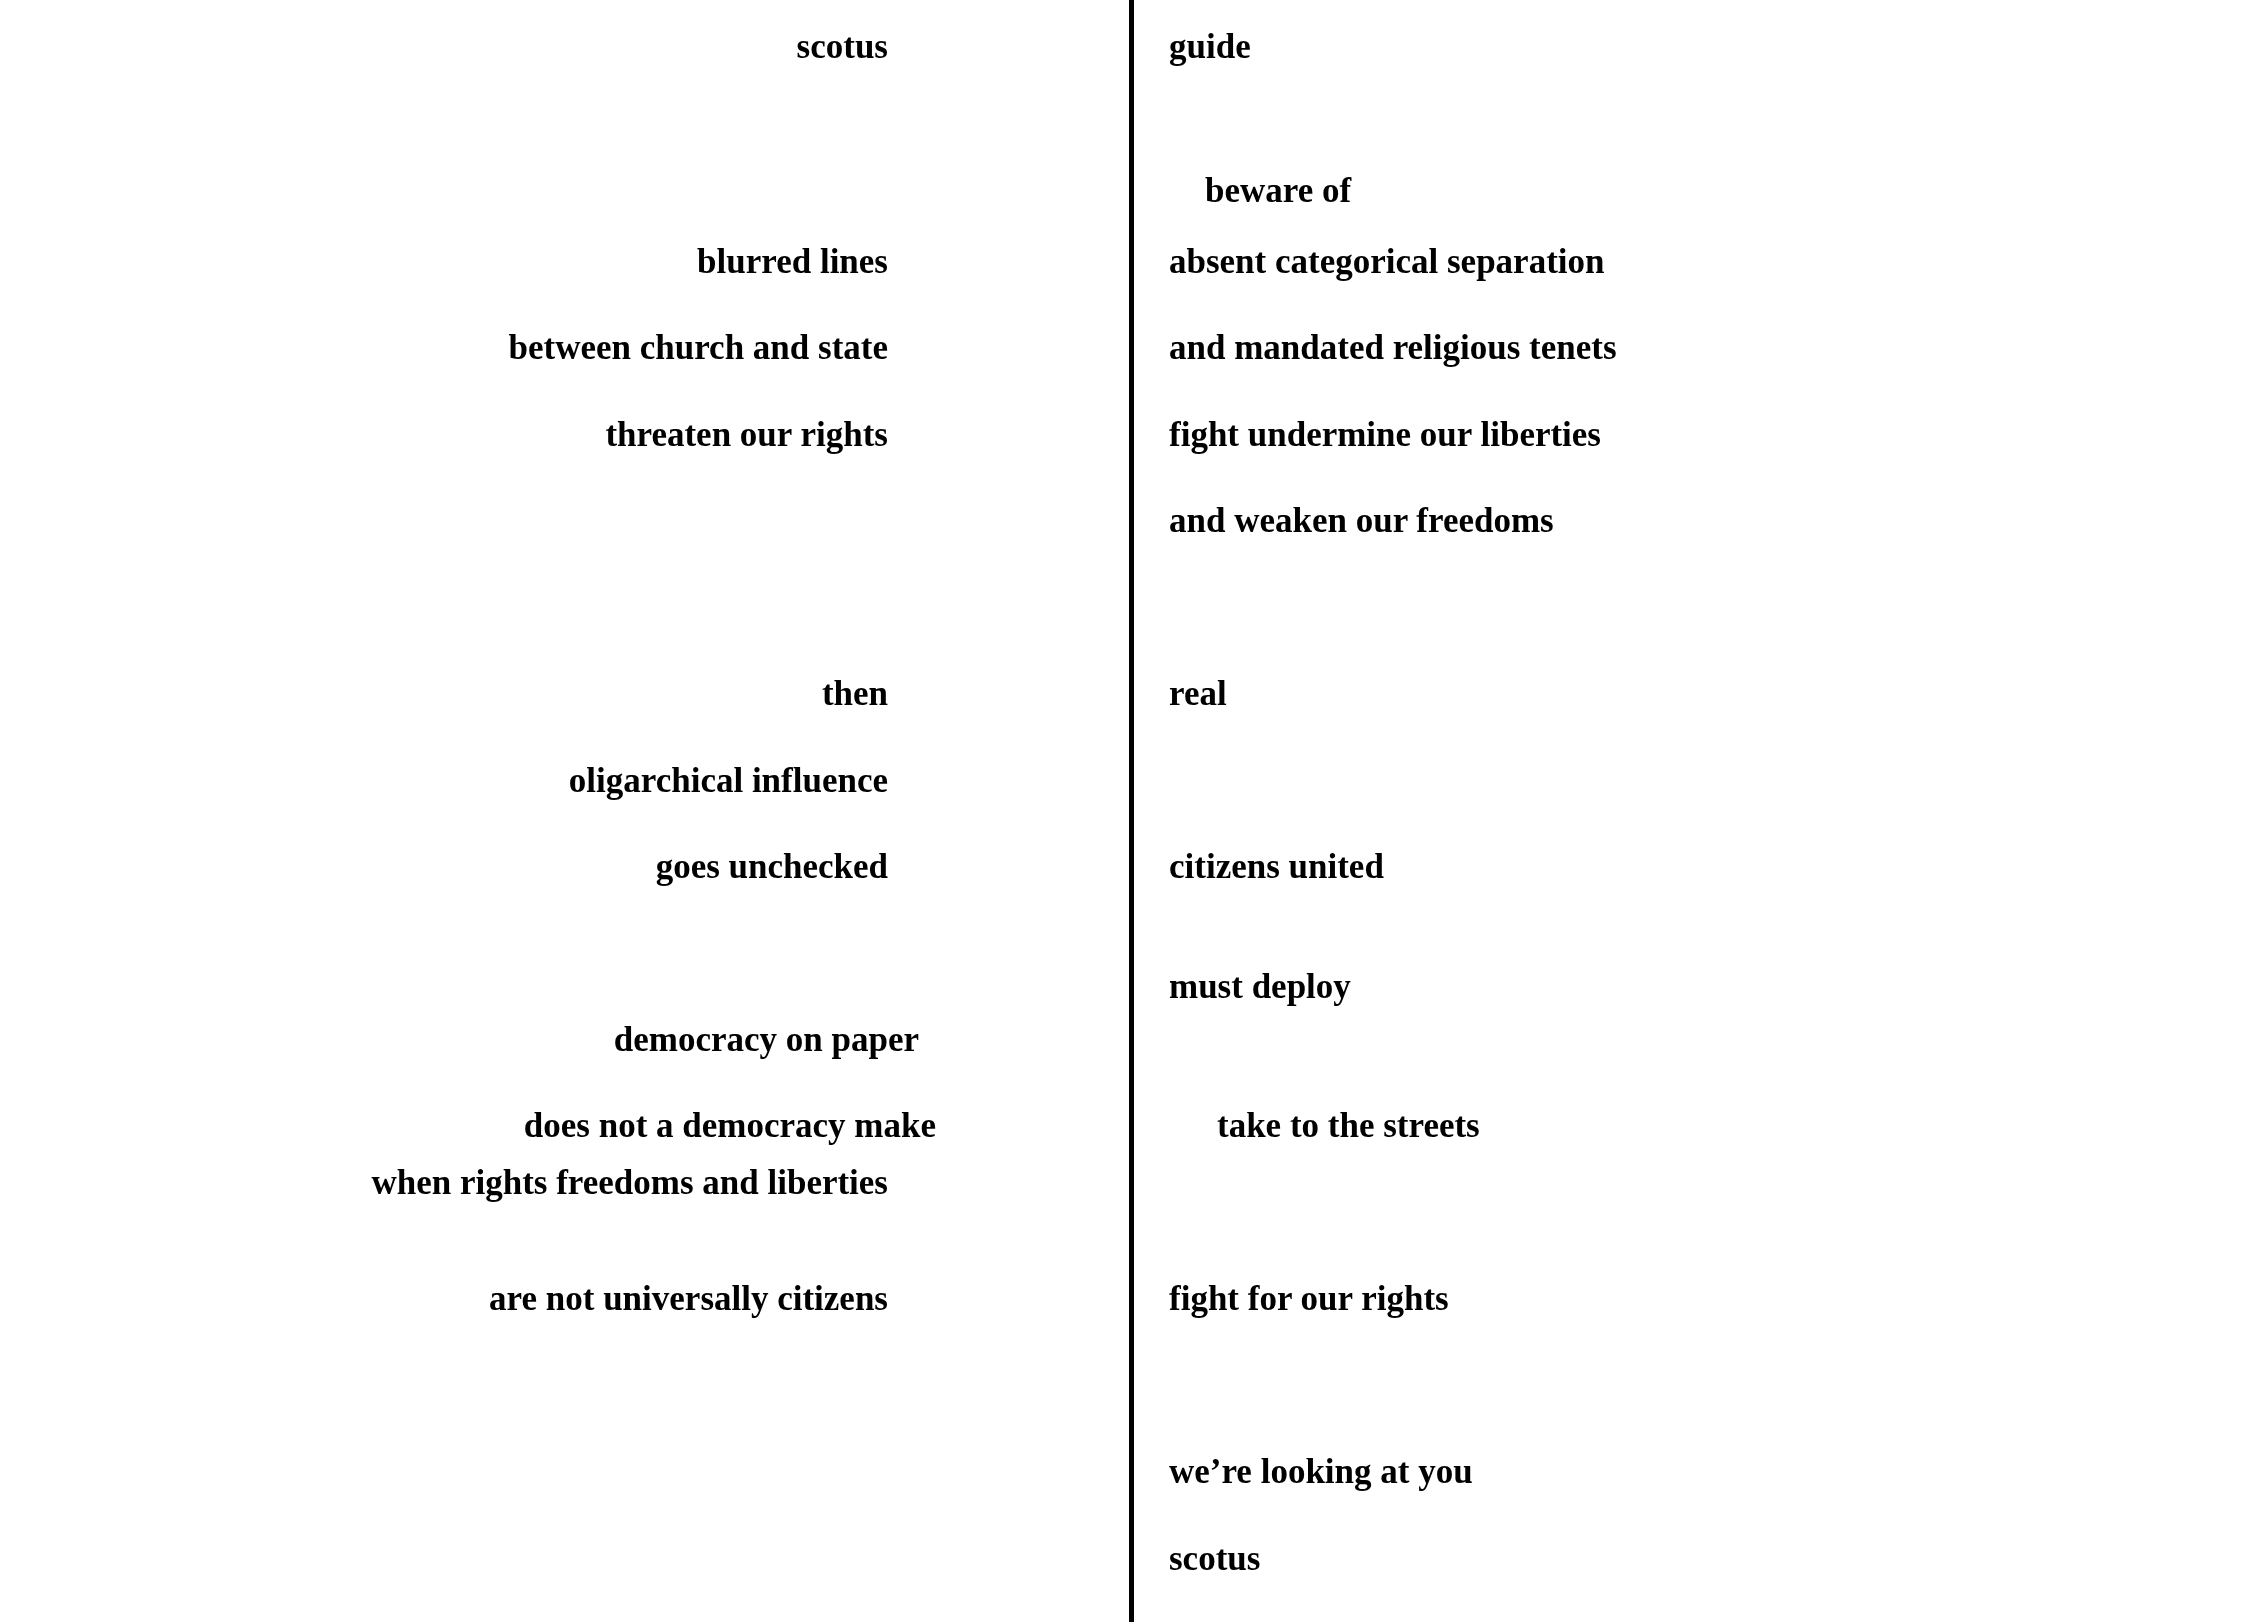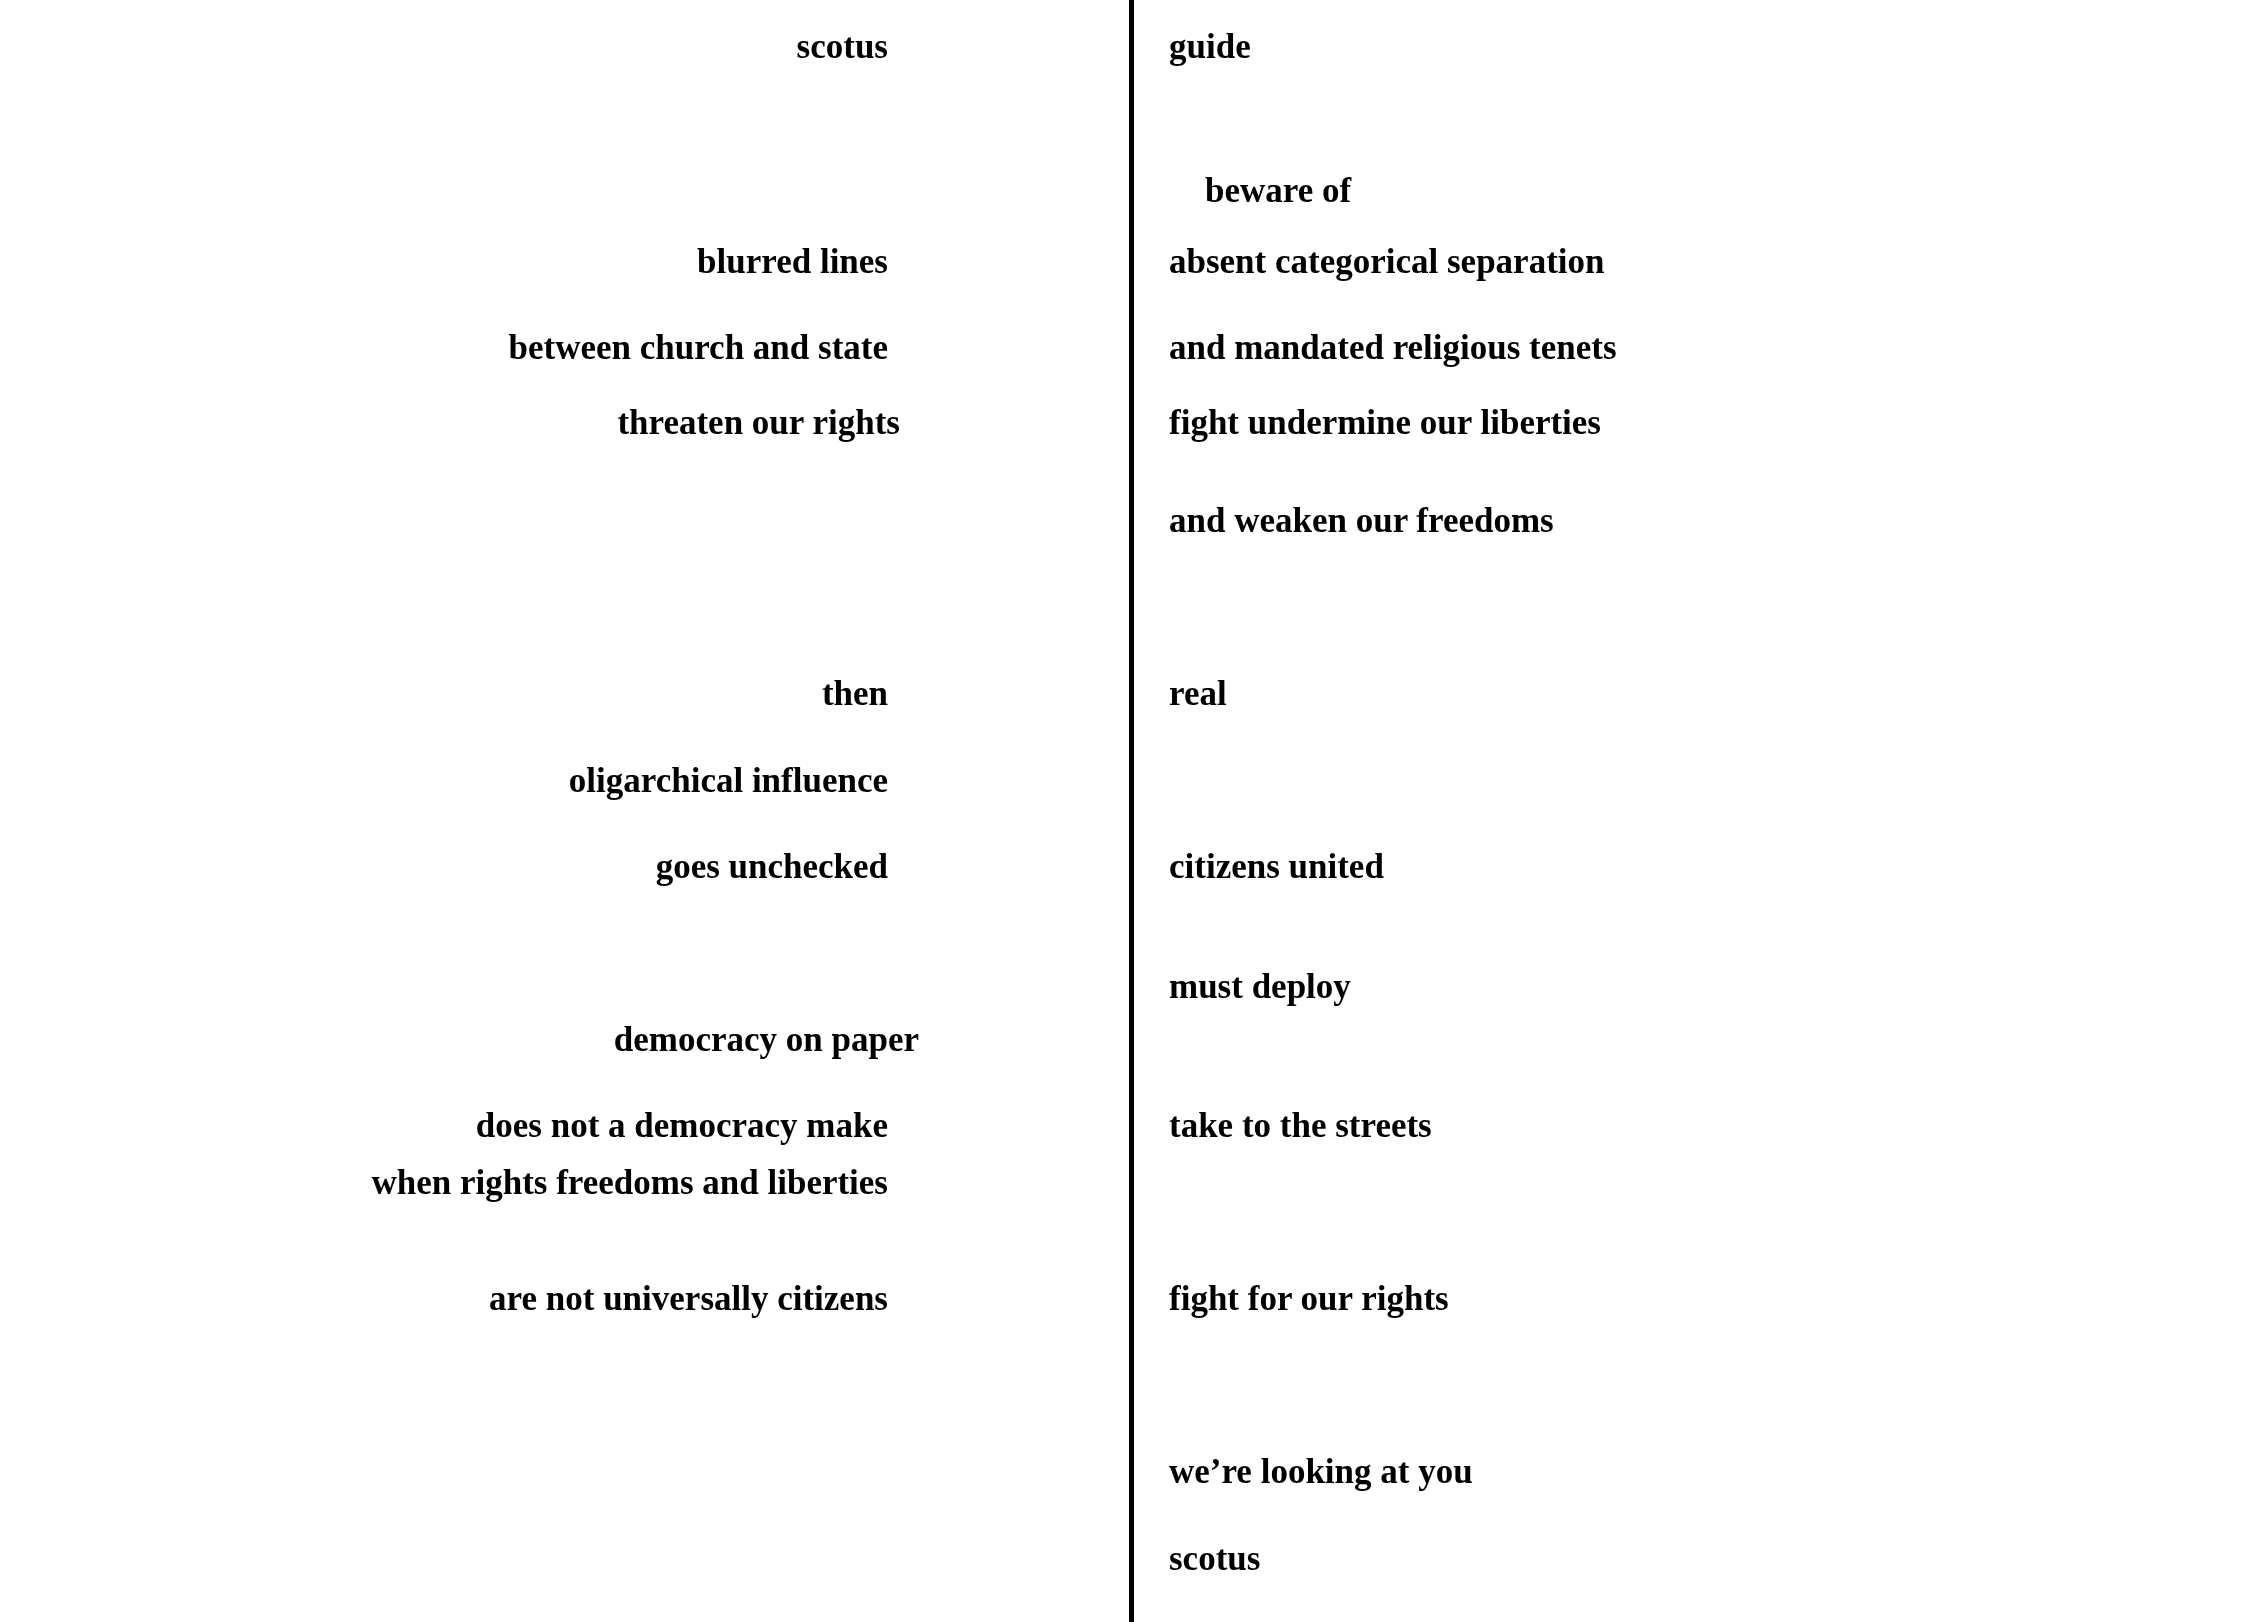--- a/index.html
+++ b/index.html
@@ -61,21 +61,21 @@
   <span class="right">beware of</span>
 </div>
 <div class="row" style="top:219px;">
   <span class="left">blurred lines</span>
   <span class="right">absent categorical separation</span>
 </div>
 <div class="row" style="top:305px;">
   <span class="left">between church and state</span>
   <span class="right">and mandated religious tenets</span>
 </div>
-<div class="row" style="top:380px;padding-left:12px;">
+<div class="row" style="top:392px;">
   <span class="left">threaten our rights</span>
   <span class="right">fight undermine our liberties</span>
 </div>
 <div class="row" style="top:478px;">
   <span class="left"></span>
   <span class="right">and weaken our freedoms</span>
 </div>
 <div class="row" style="top:565px;">
   <span class="left"></span>
   <span class="right"></span>
@@ -93,21 +93,21 @@
   <span class="right">citizens united</span>
 </div>
 <div class="row" style="top:944px;">
   <span class="left"></span>
   <span class="right">must deploy</span>
 </div>
 <div class="row" style="top:997px;padding-left:31px;">
   <span class="left">democracy on paper</span>
   <span class="right"></span>
 </div>
-<div class="row" style="top:1083px;">
+<div class="row" style="top:1083px;margin-left:48px;">
   <span class="left">does not a democracy make</span>
   <span class="right">take to the streets</span>
 </div>
 <div class="row" style="top:1140px;">
   <span class="left">when rights freedoms and liberties</span>
   <span class="right"></span>
 </div>
 <div class="row" style="top:1256px;">
   <span class="left">are not universally citizens</span>
   <span class="right">fight for our rights</span>

